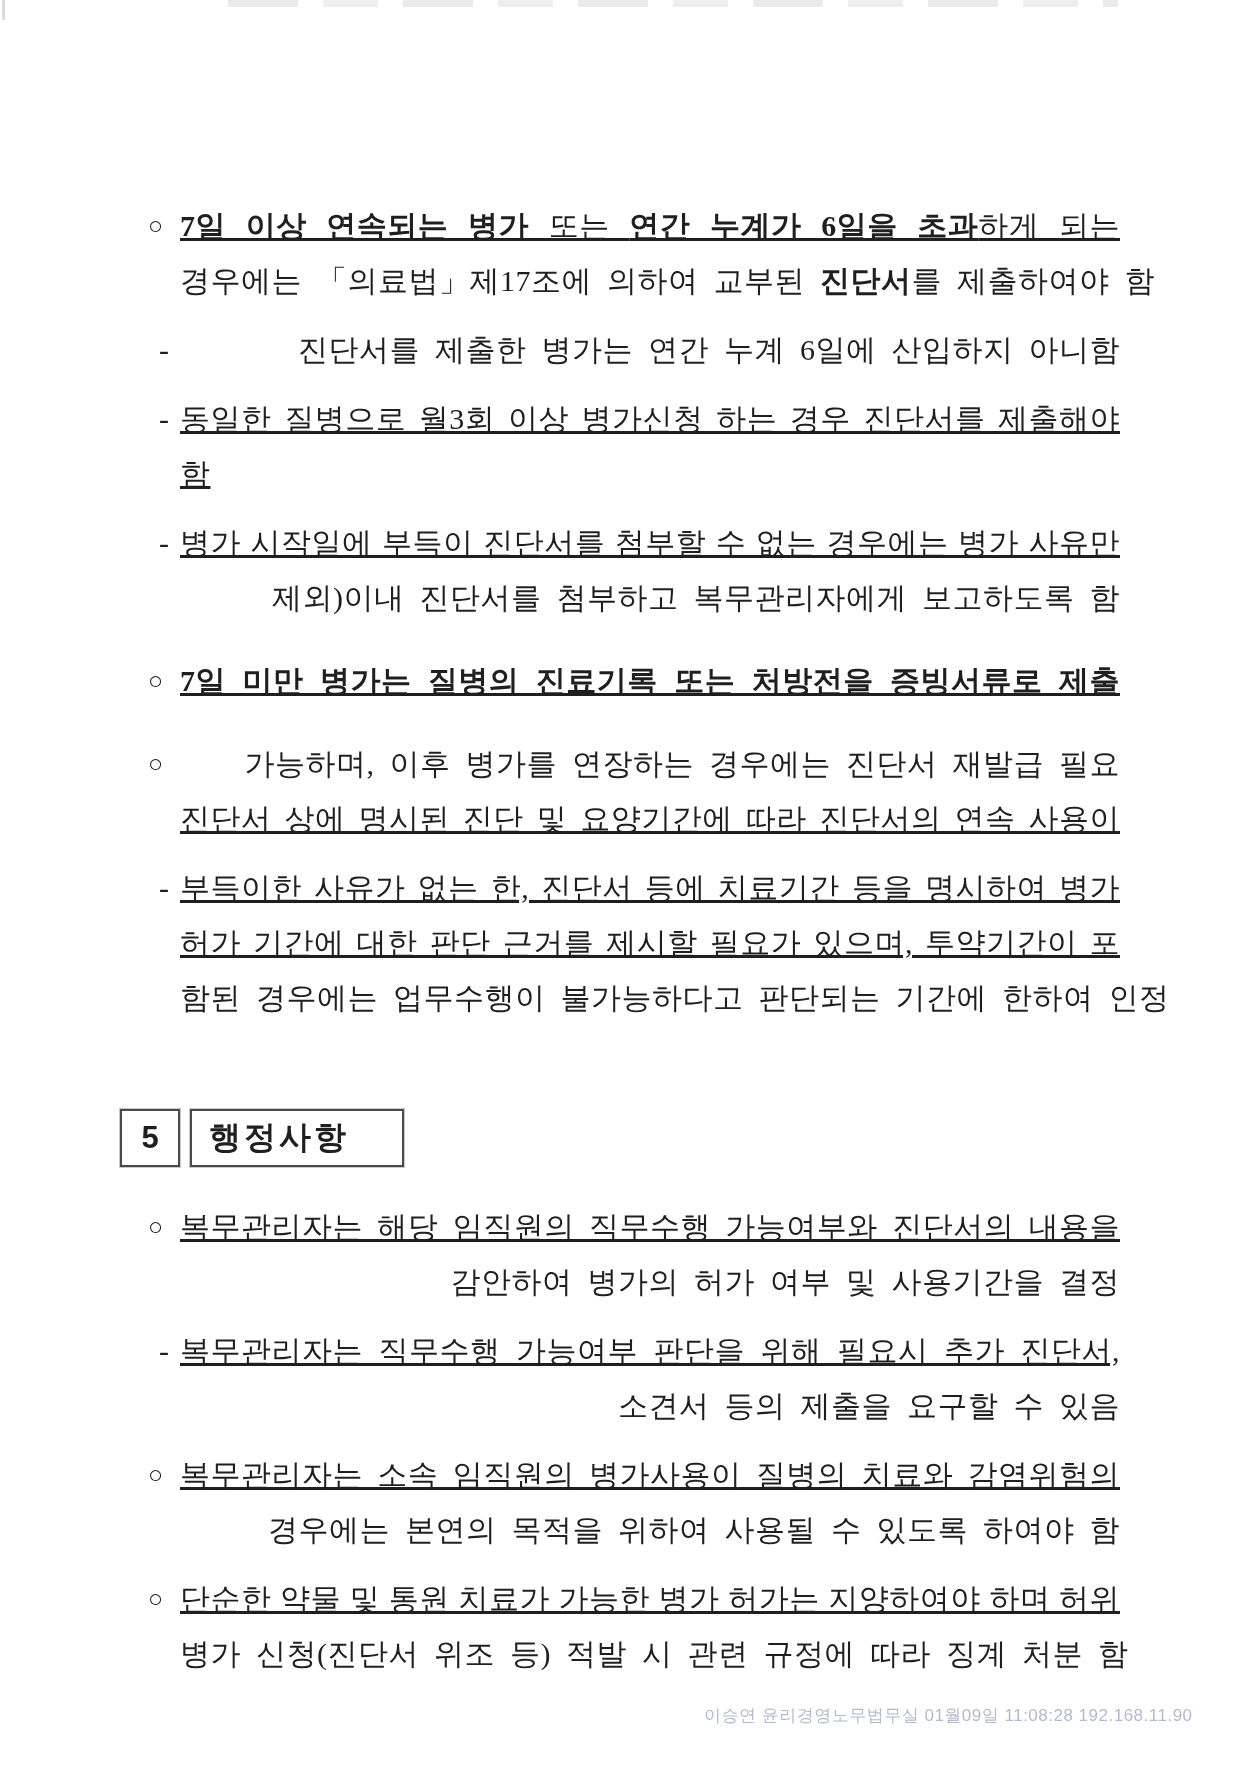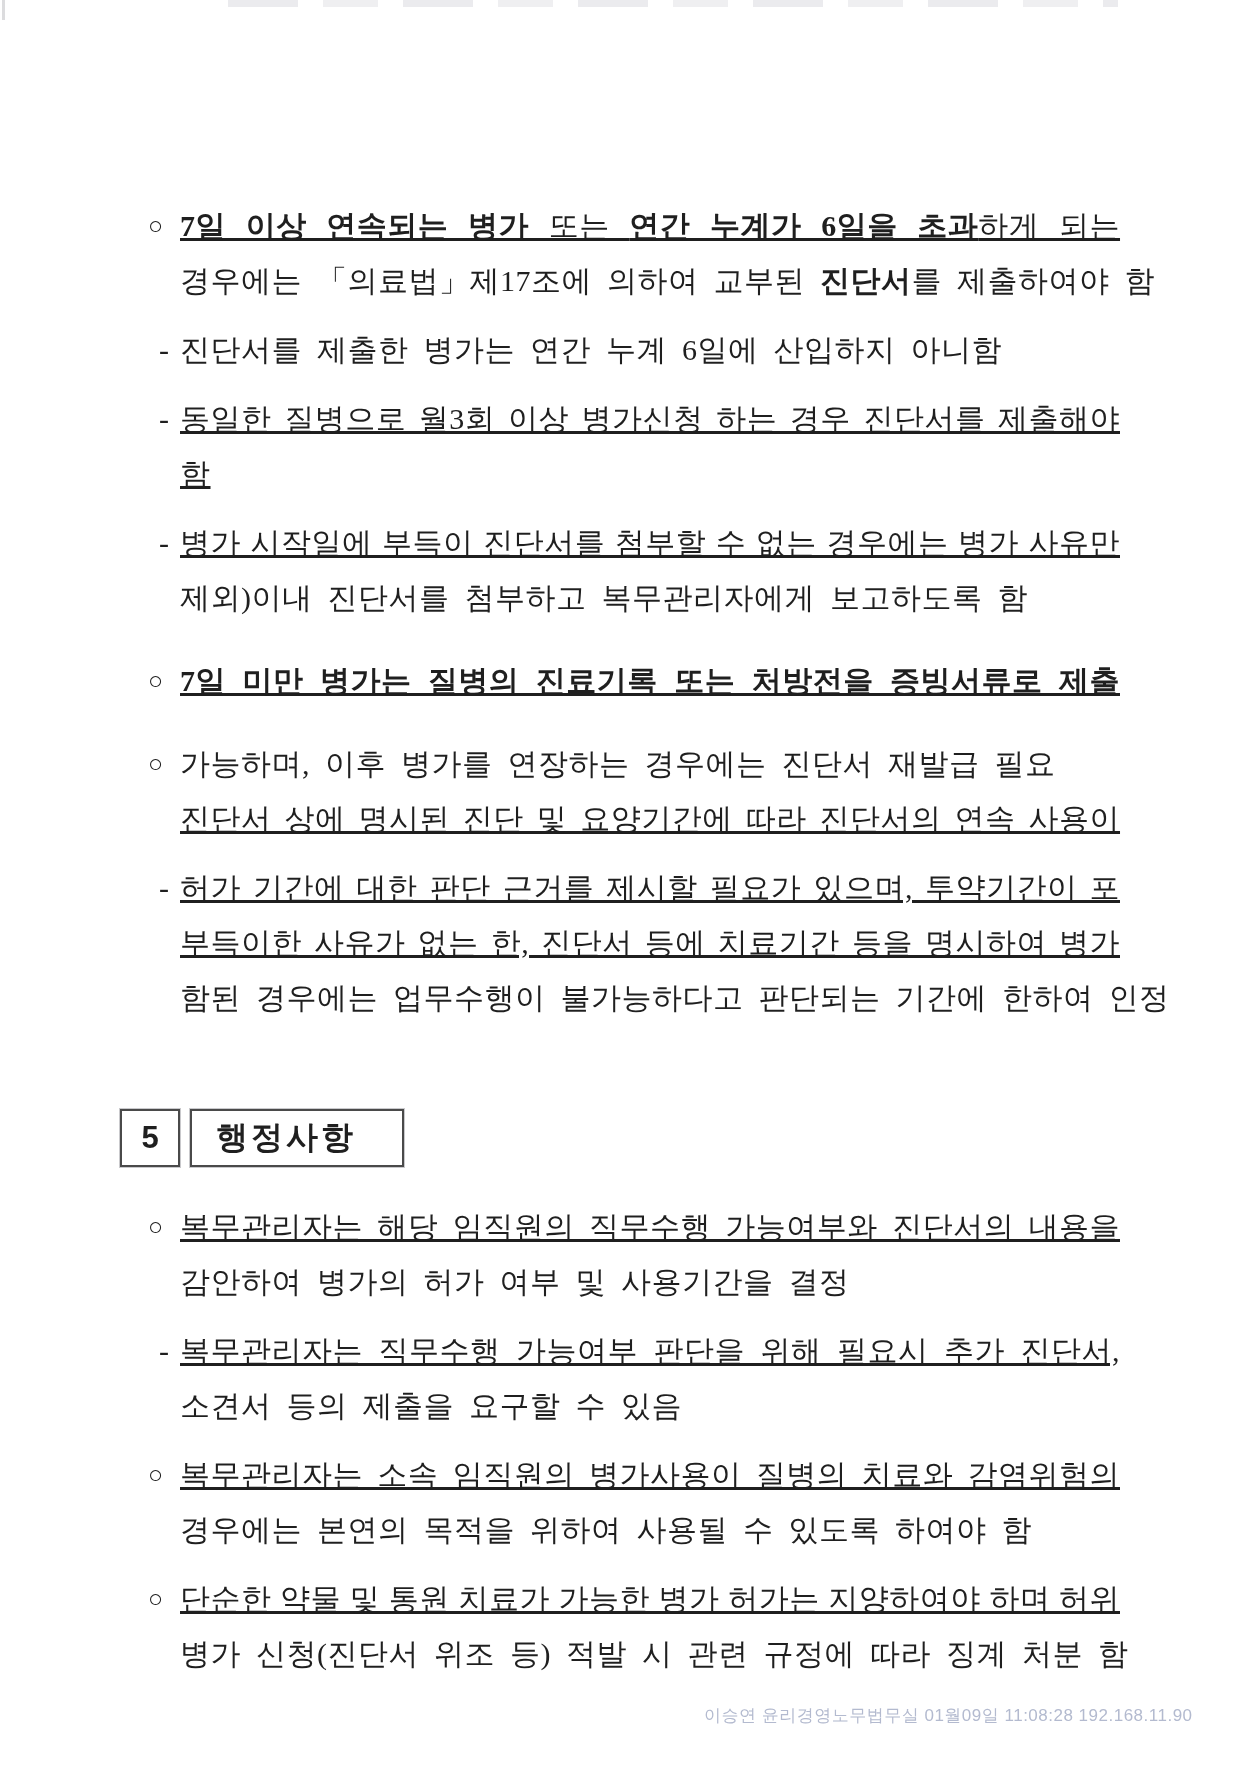--- a/index.html
+++ b/index.html
@@ -51,20 +51,21 @@
     white-space:nowrap;
   }
   .line.just{
     text-align:justify;
     text-align-last:justify;
     white-space:normal;
     text-decoration:underline;
   }
   .line.left{
     word-spacing:7px;
+    text-align:right;
   }
   .seg-b{font-weight:700;}
   .marker{
     position:absolute;
     top:0;
     height:55px;
     line-height:55px;
     font-size:30px;
   }
   .marker.circle{left:-32px;font-size:25px;}
@@ -86,21 +87,21 @@
     font-family:"Liberation Sans", sans-serif;
     font-weight:700;
     font-size:31px;
     box-shadow:0 0 0 1px #c9c9cc;
   }
   .section-title-box{
     width:214px;
     border:2px solid var(--border);
     box-sizing:border-box;
     display:flex;align-items:center;
-    padding-left:24px;
+    padding-left:17px;
     font-family:"Liberation Sans", sans-serif;
     font-weight:700;
     font-size:32px;
     letter-spacing:3px;
     box-shadow:0 0 0 1px #c9c9cc;
   }
   .footer-watermark{
     position:absolute;
     top:1704px;
     left:704px;
@@ -142,22 +143,22 @@
         <span class="marker circle">○</span>
         <div class="line just"><span class="seg-b">7일 미만 병가는 질병의 진료기록 또는 처방전을 증빙서류로 제출</span></div>
       </div>
       <div class="item sp-lg">
         <span class="marker circle">○</span>
         <div class="line left"><span class="seg-r">가능하며, 이후 병가를 연장하는 경우에는 진단서 재발급 필요</span></div>
         <div class="line just"><span class="seg-r">진단서 상에 명시된 진단 및 요양기간에 따라 진단서의 연속 사용이</span></div>
       </div>
       <div class="item">
         <span class="marker dash">-</span>
+        <div class="line just"><span class="seg-r">부득이한 사유가 없는 한, 진단서 등에 치료기간 등을 명시하여 병가</span></div>
         <div class="line just"><span class="seg-r">허가 기간에 대한 판단 근거를 제시할 필요가 있으며, 투약기간이 포</span></div>
-        <div class="line just"><span class="seg-r">부득이한 사유가 없는 한, 진단서 등에 치료기간 등을 명시하여 병가</span></div>
         <div class="line left"><span class="seg-r">함된 경우에는 업무수행이 불가능하다고 판단되는 기간에 한하여 인정</span></div>
       </div>
       <div class="section-row">
         <div class="section-num-box">5</div>
         <div class="section-title-box">행정사항</div>
       </div>
       <div class="item">
         <span class="marker circle">○</span>
         <div class="line just"><span class="seg-r">복무관리자는 해당 임직원의 직무수행 가능여부와 진단서의 내용을</span></div>
         <div class="line left"><span class="seg-r">감안하여 병가의 허가 여부 및 사용기간을 결정</span></div>

